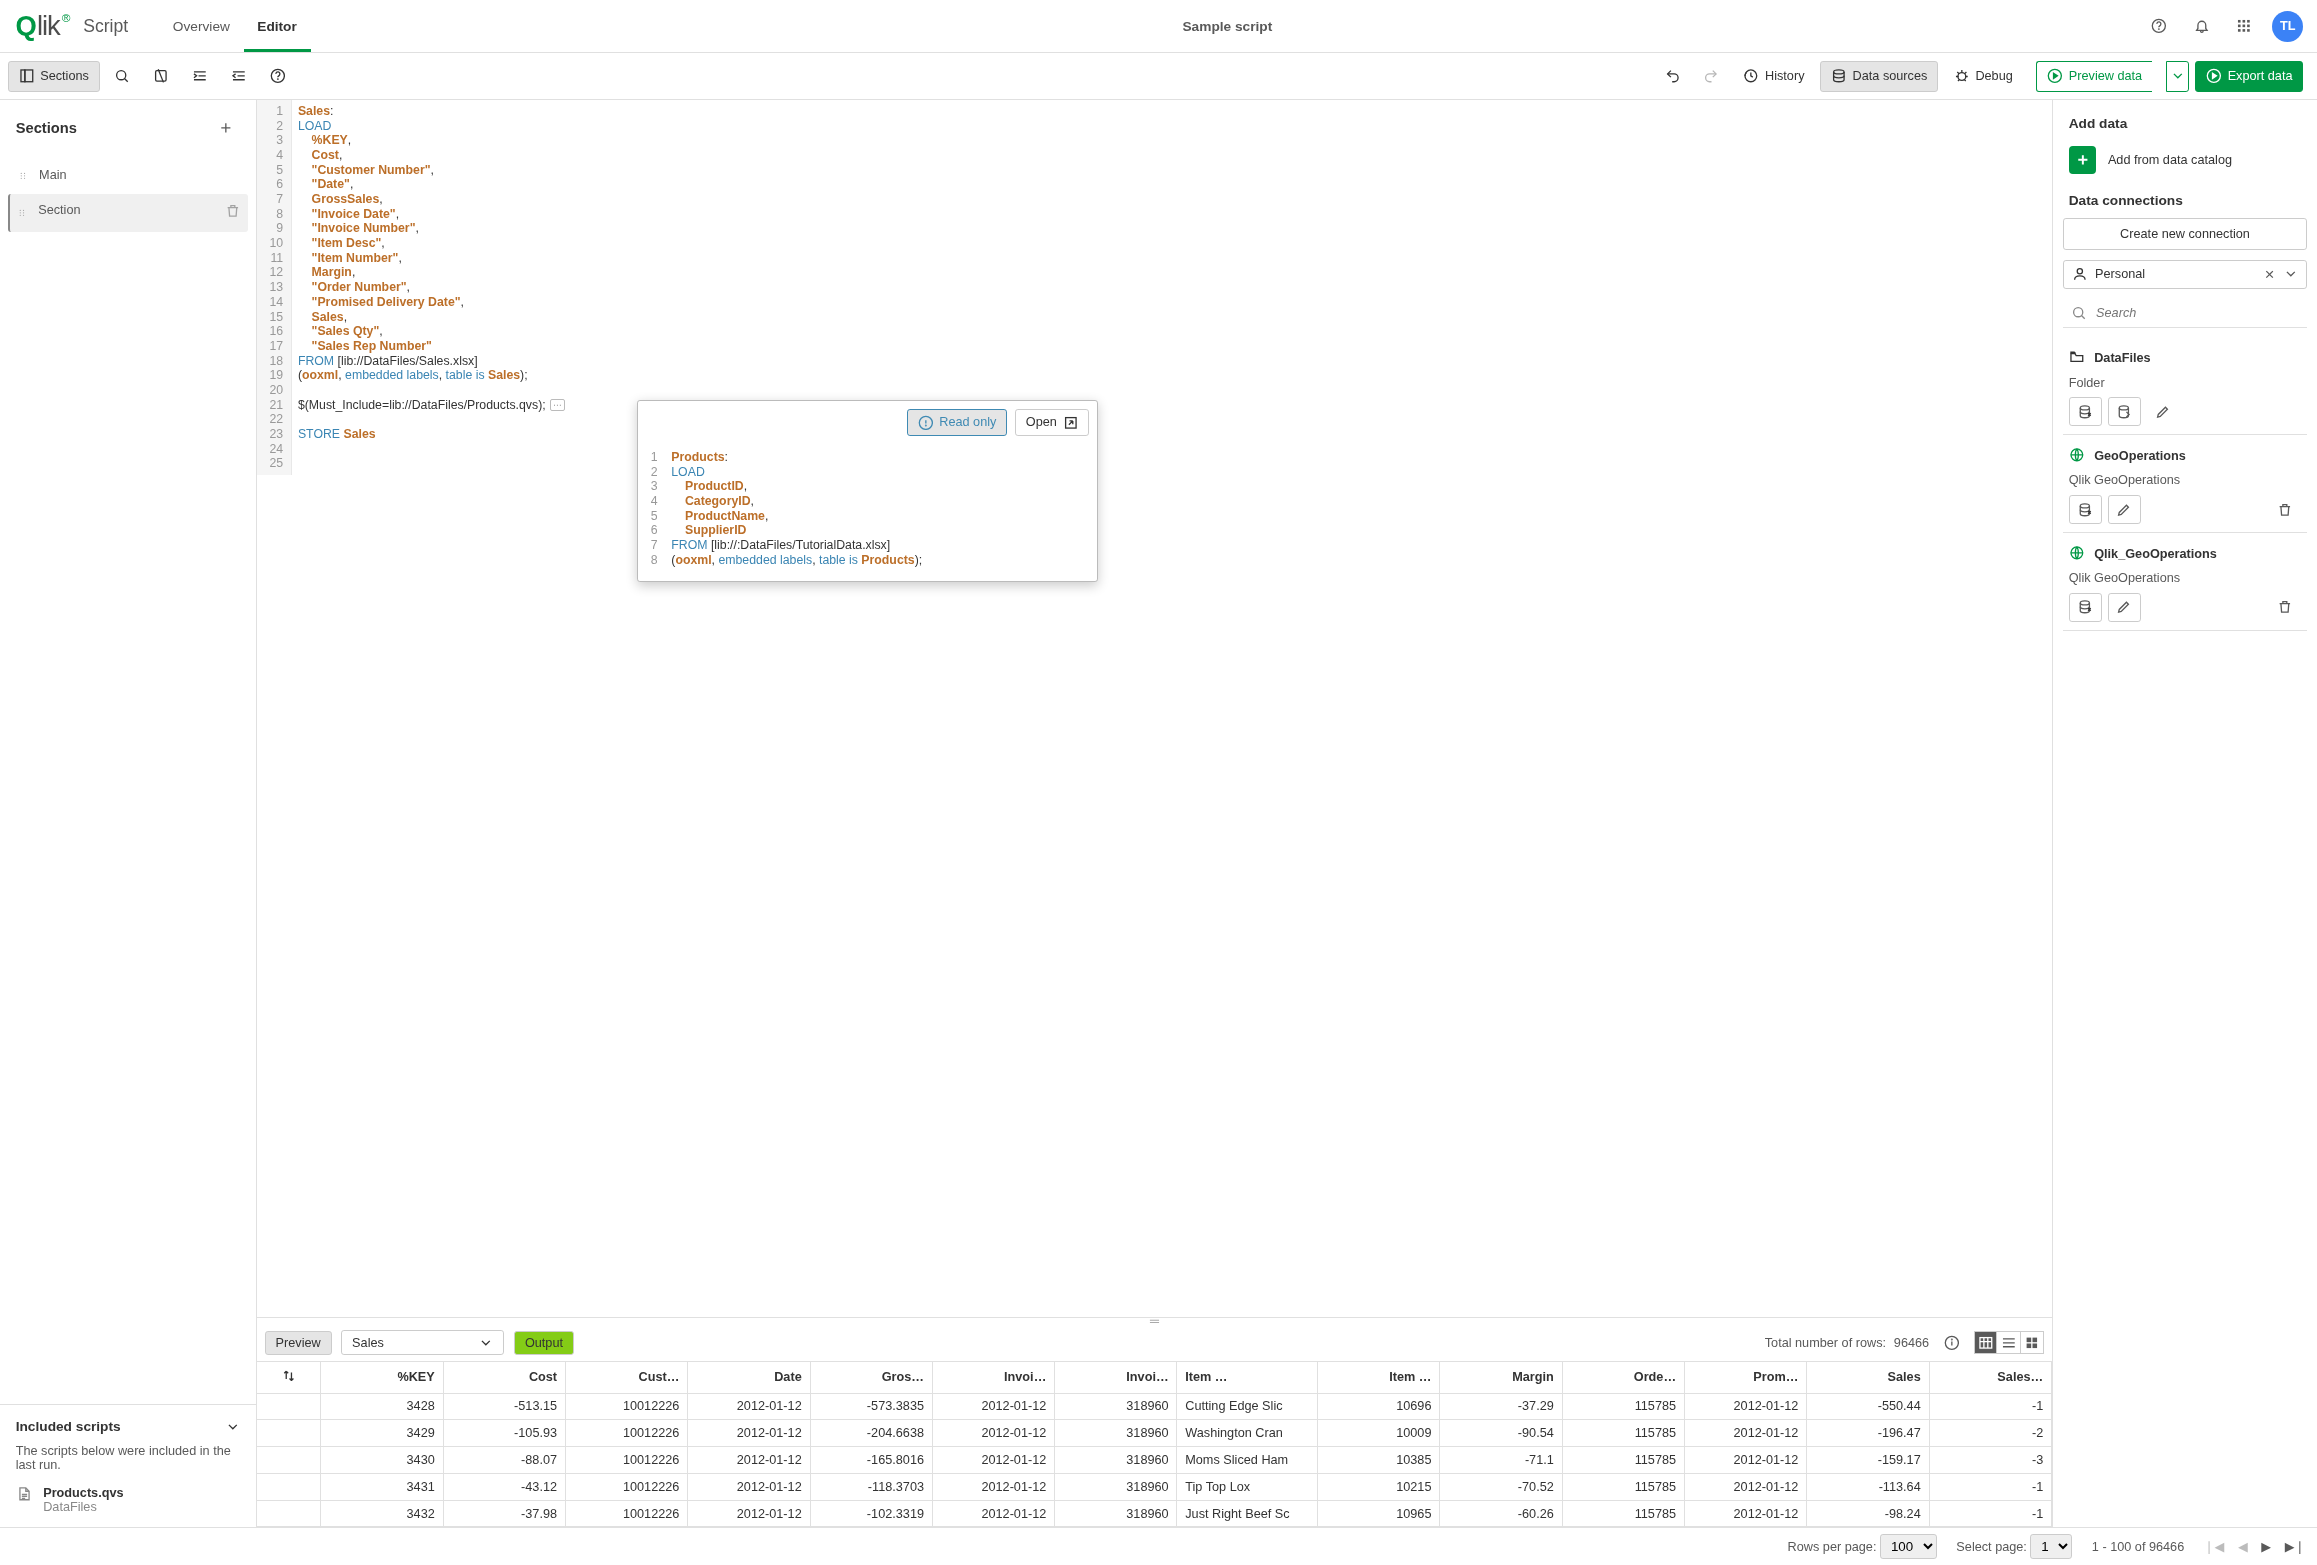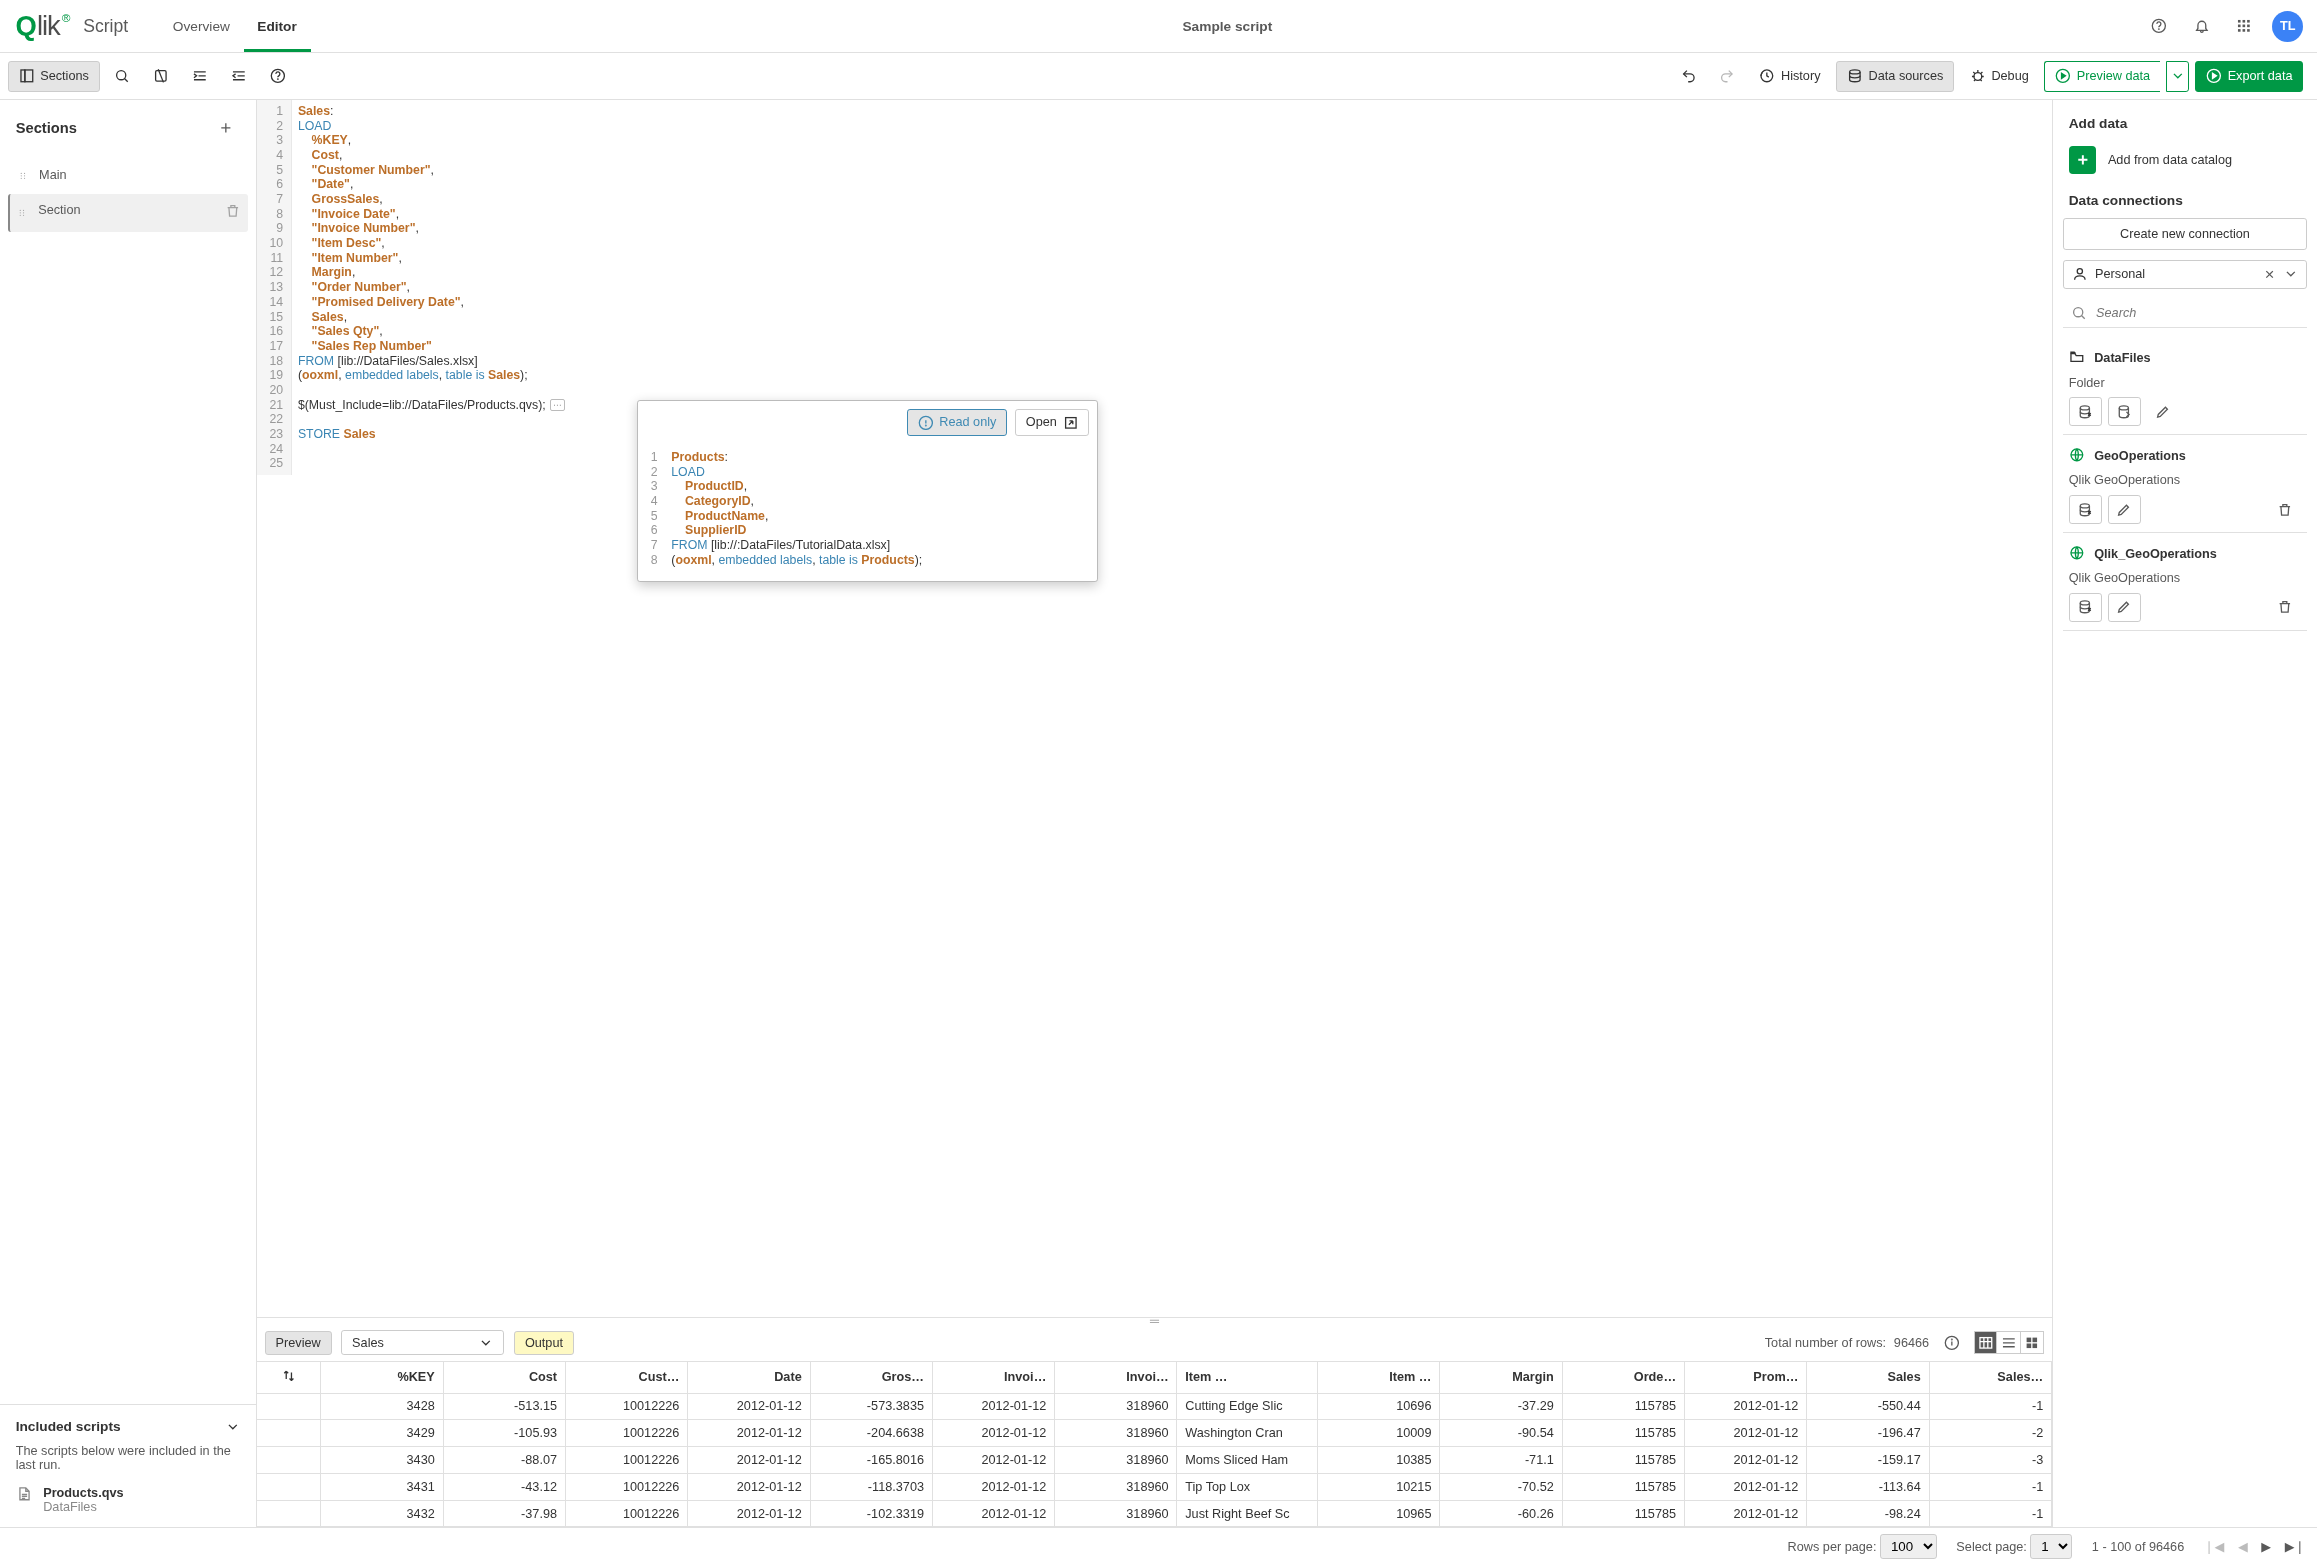--- a/index.html
+++ b/index.html
@@ -34,21 +34,21 @@
   .center-title { flex:1; text-align:center; font-size:13.7px; color:#595959; font-weight:600; }
   .right-icons { display:flex; align-items:center; gap:13.7px; padding-right:5.9px; }
   .icon-btn { width:29px; height:29px; display:flex; align-items:center; justify-content:center; cursor:pointer; border-radius:3.9px; color:#595959; }
   .avatar { width:31px; height:31px; border-radius:50%; background:#3b82f6; color:#fff; display:flex; align-items:center; justify-content:center; font-size:12.7px; font-weight:600; }
 
   
   .toolbar { height:47px; border-bottom:1px solid var(--border-color); display:flex; align-items:center; padding:0 7.8px; }
   .tb-btn { height:31px; display:flex; align-items:center; padding:0 9.8px; border:1px solid var(--border-dark); border-radius:2.9px; background:#fff; cursor:pointer; font-size:12.7px; color:#333; gap:5.9px; margin-right:5.9px; }
   .tb-btn.selected { background:#e5e5e5; }
   .tb-btn.iconOnly { width:33px; justify-content:center; padding:0; border:none; }
-  .tb-btn.outline-green { border-color:var(--green); color:var(--green); }
+  .tb-btn.outline-green { border-color:var(--green); color:var(--green);margin-left:8px; }
   .tb-btn.solid-green { background:var(--green); color:#fff; border-color:var(--green); }
   .tb-sep { flex:1; }
   .tb-group { display:flex; align-items:center; gap:0; }
   .tb-btn.attached-right { border-top-right-radius:0; border-bottom-right-radius:0; border-right:none; }
   .tb-btn.attached-left { border-top-left-radius:0; border-bottom-left-radius:0; width:23.5px; padding:0; justify-content:center; }
   svg { width:15.7px; height:15.7px; }
 
   
   .main { flex:1; display:flex; overflow:hidden; }
 
@@ -104,21 +104,21 @@
   .conn-sub { padding:0 5.9px 3.9px; font-size:12.7px; color:#595959; }
   .conn-actions { display:flex; align-items:center; padding:3.9px 5.9px; gap:5.9px; }
   .conn-action { width:33px; height:29px; border:1px solid var(--border-dark); border-radius:2.9px; display:flex; align-items:center; justify-content:center; cursor:pointer; color:#595959; }
   .conn-action.ghost { border:none; }
 
   
   .preview { border-top:1px solid var(--border-color); display:flex; flex-direction:column; }
   .drag-handle { height:5.9px; display:flex; align-items:center; justify-content:center; color:#aaa; cursor:row-resize; }
   .preview-bar { display:flex; align-items:center; padding:3.9px 7.8px; gap:9.8px; }
   .pv-btn { border:1px solid var(--border-dark); border-radius:2.9px; padding:3.9px 9.8px; cursor:pointer; background:#e5e5e5; }
-  .pv-btn.white { background:#fef9c3; }
+  .pv-btn.white { background:#84cc16; }
   .pv-select { border:1px solid var(--border-dark); border-radius:2.9px; padding:3.9px 9.8px; cursor:pointer; width:163px; display:flex; align-items:center; justify-content:space-between; background:#fff; }
   .pv-info { margin-left:auto; display:flex; align-items:center; gap:7.8px; color:#595959; }
   .view-toggle { display:flex; }
   .view-toggle .vt { width:23.5px; height:23.5px; display:flex; align-items:center; justify-content:center; border:1px solid var(--border-dark); cursor:pointer; }
   .view-toggle .vt.active { background:#595959; color:#fff; }
   .view-toggle .vt:not(:first-child){ border-left:none; }
 
   .table-wrap { overflow:auto; max-height:167px; border-top:1px solid var(--border-color); }
   table { border-collapse:collapse; width:100%; font-size:12.7px; table-layout:fixed; }
   th, td { border-right:1px solid var(--border-color); border-bottom:1px solid var(--border-color); padding:5.9px 7.8px; white-space:nowrap; overflow:hidden; text-overflow:ellipsis; text-align:right; }

